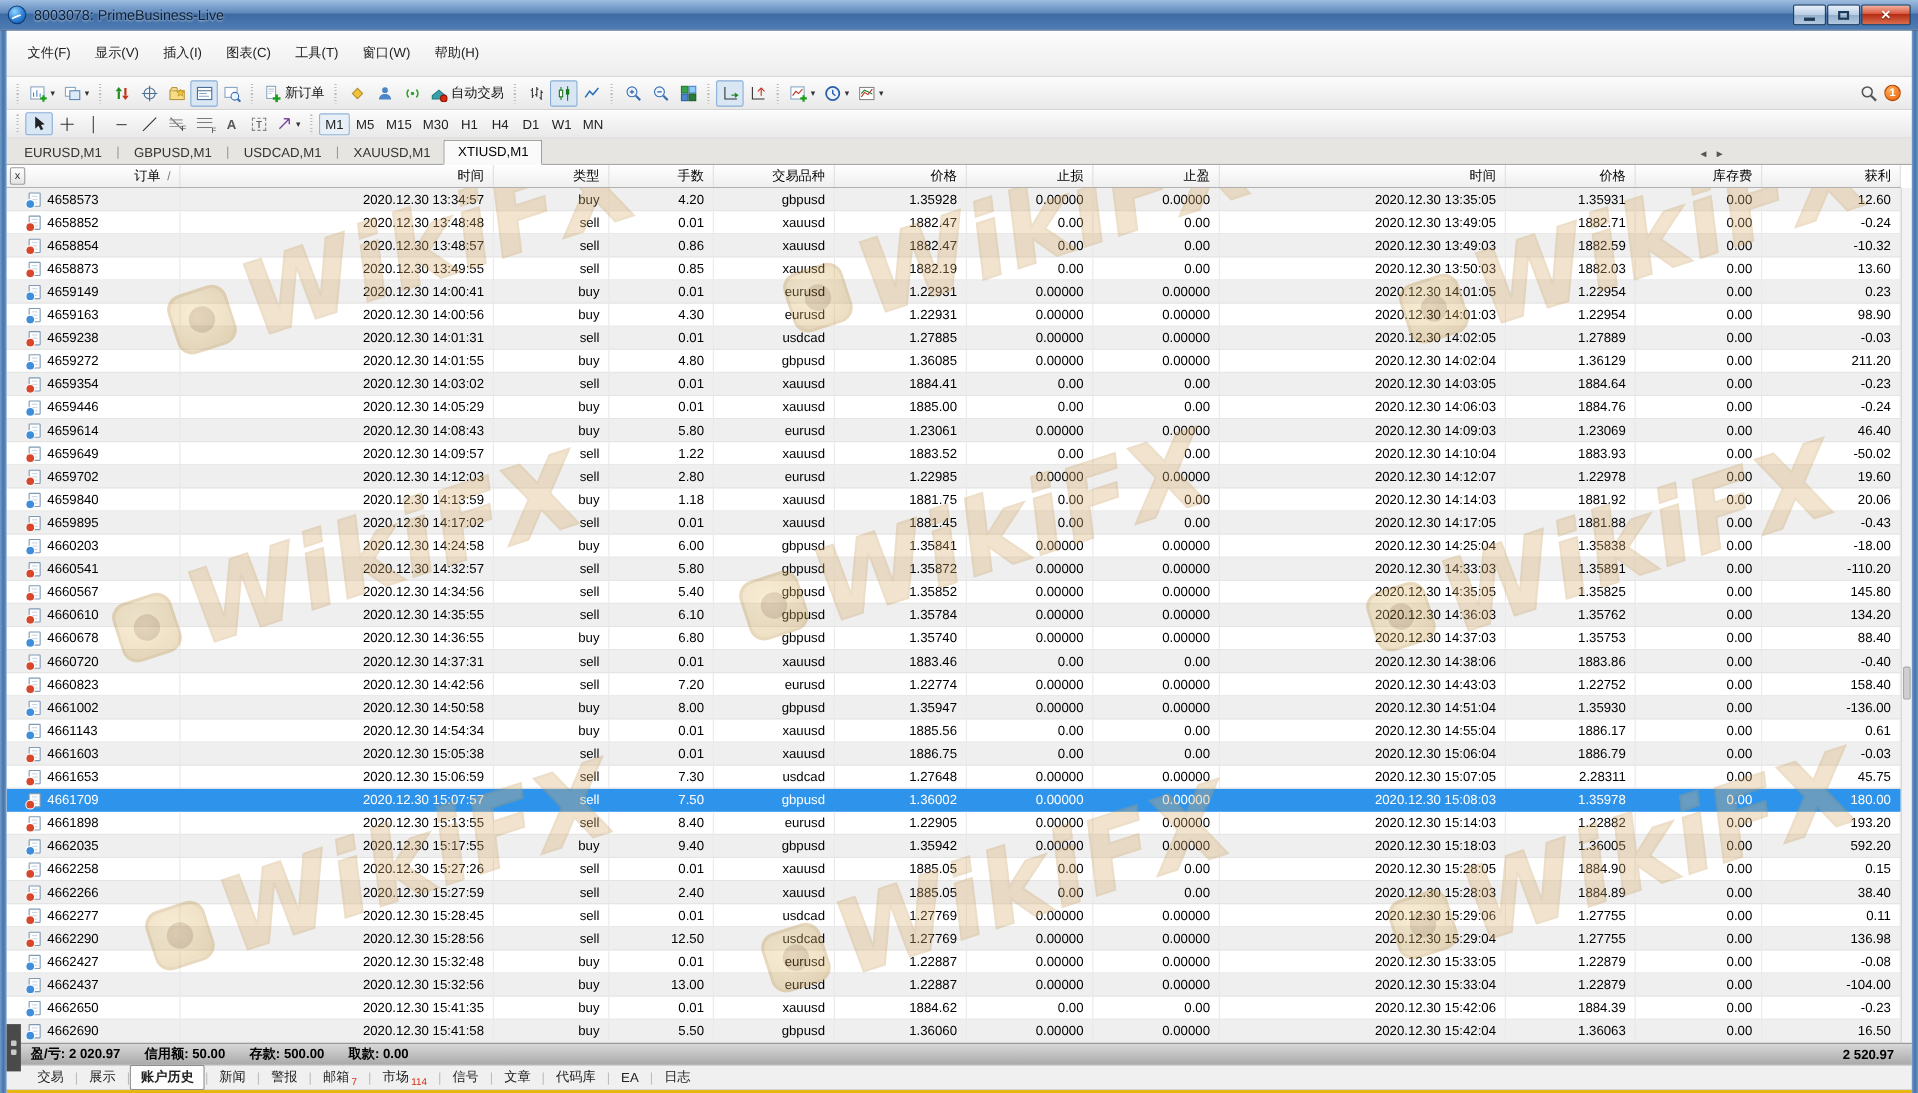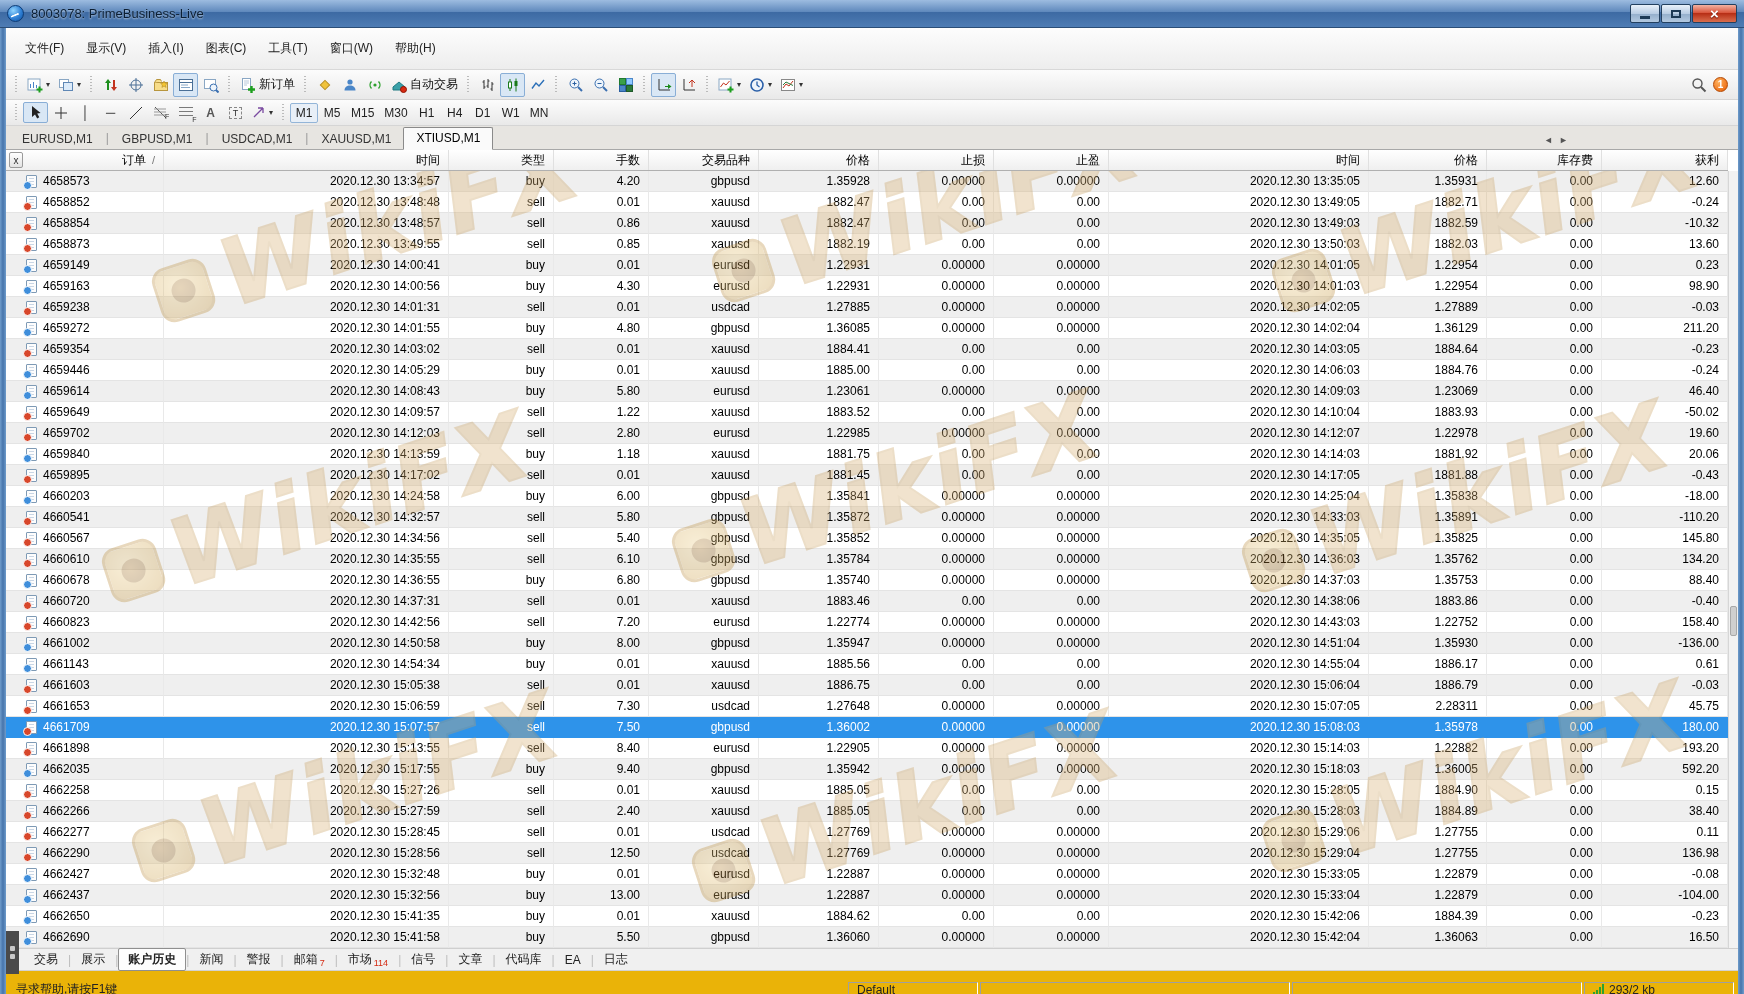--- a/index.html
+++ b/index.html
@@ -1107,20 +1107,27 @@
               <span class="wm-logo"></span>
               <span class="wm-text">WikiFX</span>
             </div>
           </div>
       </div>
       <div class="vscroll">
         <div class="vthumb"></div>
       </div>
     </div>
 
+    <div class="summary">
+      <span class="sum-item"><span>盈/亏:</span> <span>2 020.97</span></span>
+      <span class="sum-item"><span>信用额:</span> <span>50.00</span></span>
+      <span class="sum-item"><span>存款:</span> <span>500.00</span></span>
+      <span class="sum-item"><span>取款:</span> <span>0.00</span></span>
+      <span class="sum-total">2 520.97</span>
+    </div>
 
     <div class="terminal-tabs">
         <div class="btab">
           <span class="btab-label">交易</span>
         </div>
         <span class="btab-sep">|</span>
         <div class="btab">
           <span class="btab-label">展示</span>
         </div>
         <span class="btab-sep">|</span>

